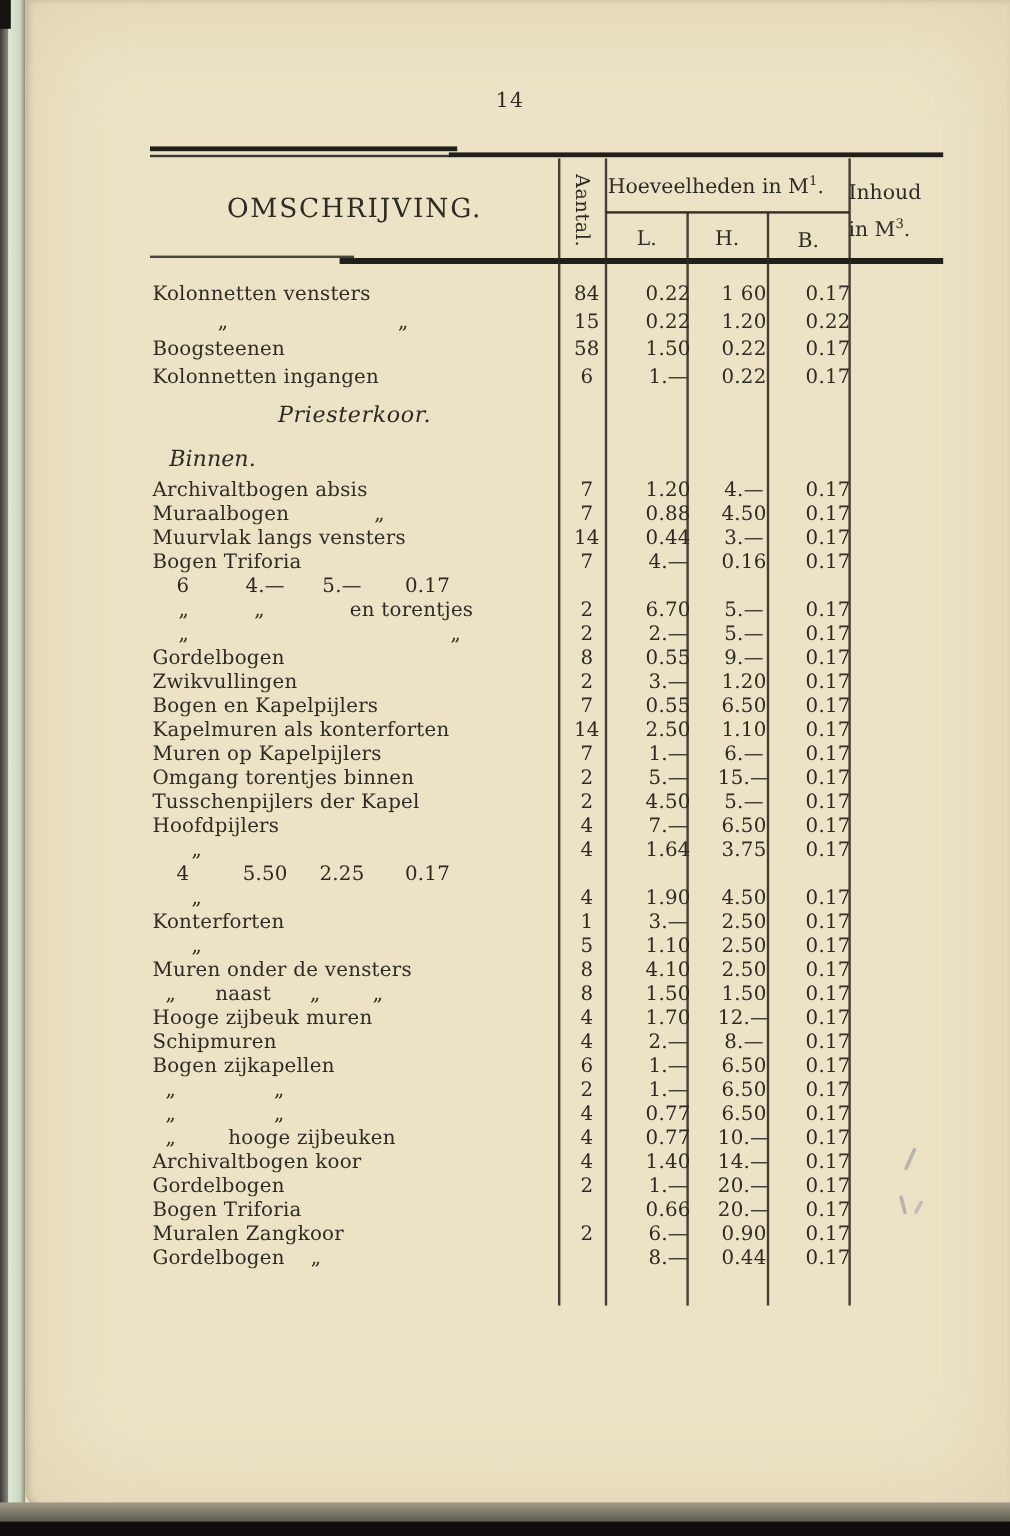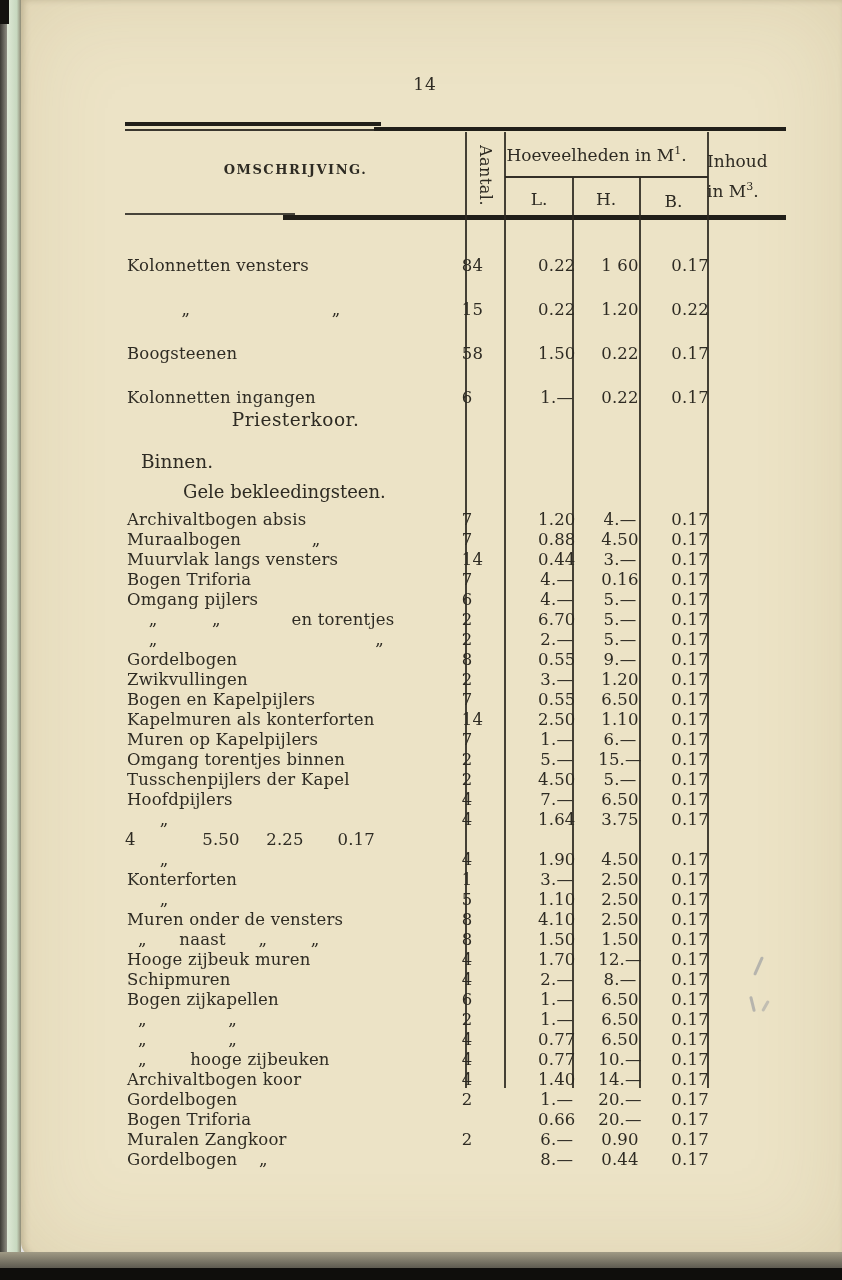--- a/index.html
+++ b/index.html
@@ -33,43 +33,43 @@
   .vline{position:absolute;width:1.5px;background:rgba(44,41,33,.88);}
   .v1{left:465px;top:132px;height:956px;}
   .v2{left:504px;top:132px;height:956px;}
   .v3{left:572px;top:177px;height:911px;}
   .v4{left:639px;top:177px;height:911px;}
   .v5{left:707px;top:132px;height:956px;}
 
   
   .hdr{position:absolute;}
   .hdr-omschrijving{left:125px;top:162px;width:341px;text-align:center;
-                    font-size:13px;letter-spacing:1.5px;font-weight:bold;}
+                    font-size:22px;letter-spacing:1.5px;}
   .hdr-aantal{left:466px;top:139px;width:39px;height:74px;
               writing-mode:vertical-rl;text-orientation:mixed;
               font-size:16px;letter-spacing:.5px;display:flex;align-items:center;justify-content:center;}
   .hdr-hoeveelheden{left:505px;top:144px;width:183px;text-align:center;font-size:17px;}
   .hdr-hoeveelheden sup,.hdr-inhoud sup{font-size:11px;}
   .hdr-l{left:505px;top:189px;width:68px;text-align:center;font-size:17px;}
   .hdr-h{left:572px;top:189px;width:68px;text-align:center;font-size:17px;}
   .hdr-b{left:639px;top:191px;width:69px;text-align:center;font-size:17px;}
   .hdr-inhoud{left:707px;top:149px;width:76px;text-align:left;font-size:17px;line-height:25px;}
 
   
   .tbody{position:absolute;left:125px;top:233px;width:657px;}
   .row{display:flex;height:20px;align-items:center;font-size:16.5px;letter-spacing:.2px;}
-  .tbody .row:nth-child(-n+4){height:23px;margin-top:21px;}
+  .tbody .row:nth-child(-n+4){height:23px;}
   .cell{display:block;box-sizing:border-box;}
   .c-label{width:341px;padding-left:2px;white-space:pre;overflow:hidden;}
-  .c-aantal{width:62px;text-align:left;padding-right:7px;}
+  .c-aantal{width:62px;text-align:center;padding-right:7px;}
   .c-l{width:68px;text-align:center;}
   .c-h{width:60px;text-align:center;}
   .c-b{width:60px;text-align:right;}
   .c-inhoud{width:74px;}
-  .heading-row{display:flex;align-items:flex-start;}
+  .heading-row{display:flex;align-items:center;font-style:italic;}
   .heading-row.centered{height:42px;}
   .heading-row.centered .heading-label{width:341px;text-align:center;font-size:18.5px;letter-spacing:.5px;}
   .heading-row.left{height:30px;padding-left:16px;font-size:18.5px;}
   .heading-row.indented{height:28px;padding-left:58px;font-size:18px;}
 
   
   .margin-mark{position:absolute;width:3px;height:20px;border-radius:3px;
                background:rgba(95,105,135,.38);}
   .mark1{left:757px;top:956px;transform:rotate(24deg);}
   .mark2{left:751px;top:996px;transform:rotate(-14deg);height:16px;}
@@ -141,23 +141,20 @@
         <span class="cell c-h">0.22</span>
         <span class="cell c-b">0.17</span>
         <span class="cell c-inhoud"></span>
       </div>
       <div class="heading-row centered">
         <span class="heading-label">Priesterkoor.</span>
       </div>
       <div class="heading-row left">
         <span class="heading-label">Binnen.</span>
       </div>
-      <div class="heading-row indented">
-        <span class="heading-label">Gele bekleedingsteen.</span>
-      </div>
       <div class="row">
         <span class="cell c-label">Archivaltbogen absis</span>
         <span class="cell c-aantal">7</span>
         <span class="cell c-l">1.20</span>
         <span class="cell c-h">4.—</span>
         <span class="cell c-b">0.17</span>
         <span class="cell c-inhoud"></span>
       </div>
       <div class="row">
         <span class="cell c-label">Muraalbogen             „</span>
@@ -177,21 +174,20 @@
       </div>
       <div class="row">
         <span class="cell c-label">Bogen Triforia</span>
         <span class="cell c-aantal">7</span>
         <span class="cell c-l">4.—</span>
         <span class="cell c-h">0.16</span>
         <span class="cell c-b">0.17</span>
         <span class="cell c-inhoud"></span>
       </div>
       <div class="row">
-        <span class="cell c-label">Omgang pijlers</span>
         <span class="cell c-aantal">6</span>
         <span class="cell c-l">4.—</span>
         <span class="cell c-h">5.—</span>
         <span class="cell c-b">0.17</span>
         <span class="cell c-inhoud"></span>
       </div>
       <div class="row">
         <span class="cell c-label">    „          „             en torentjes</span>
         <span class="cell c-aantal">2</span>
         <span class="cell c-l">6.70</span>

